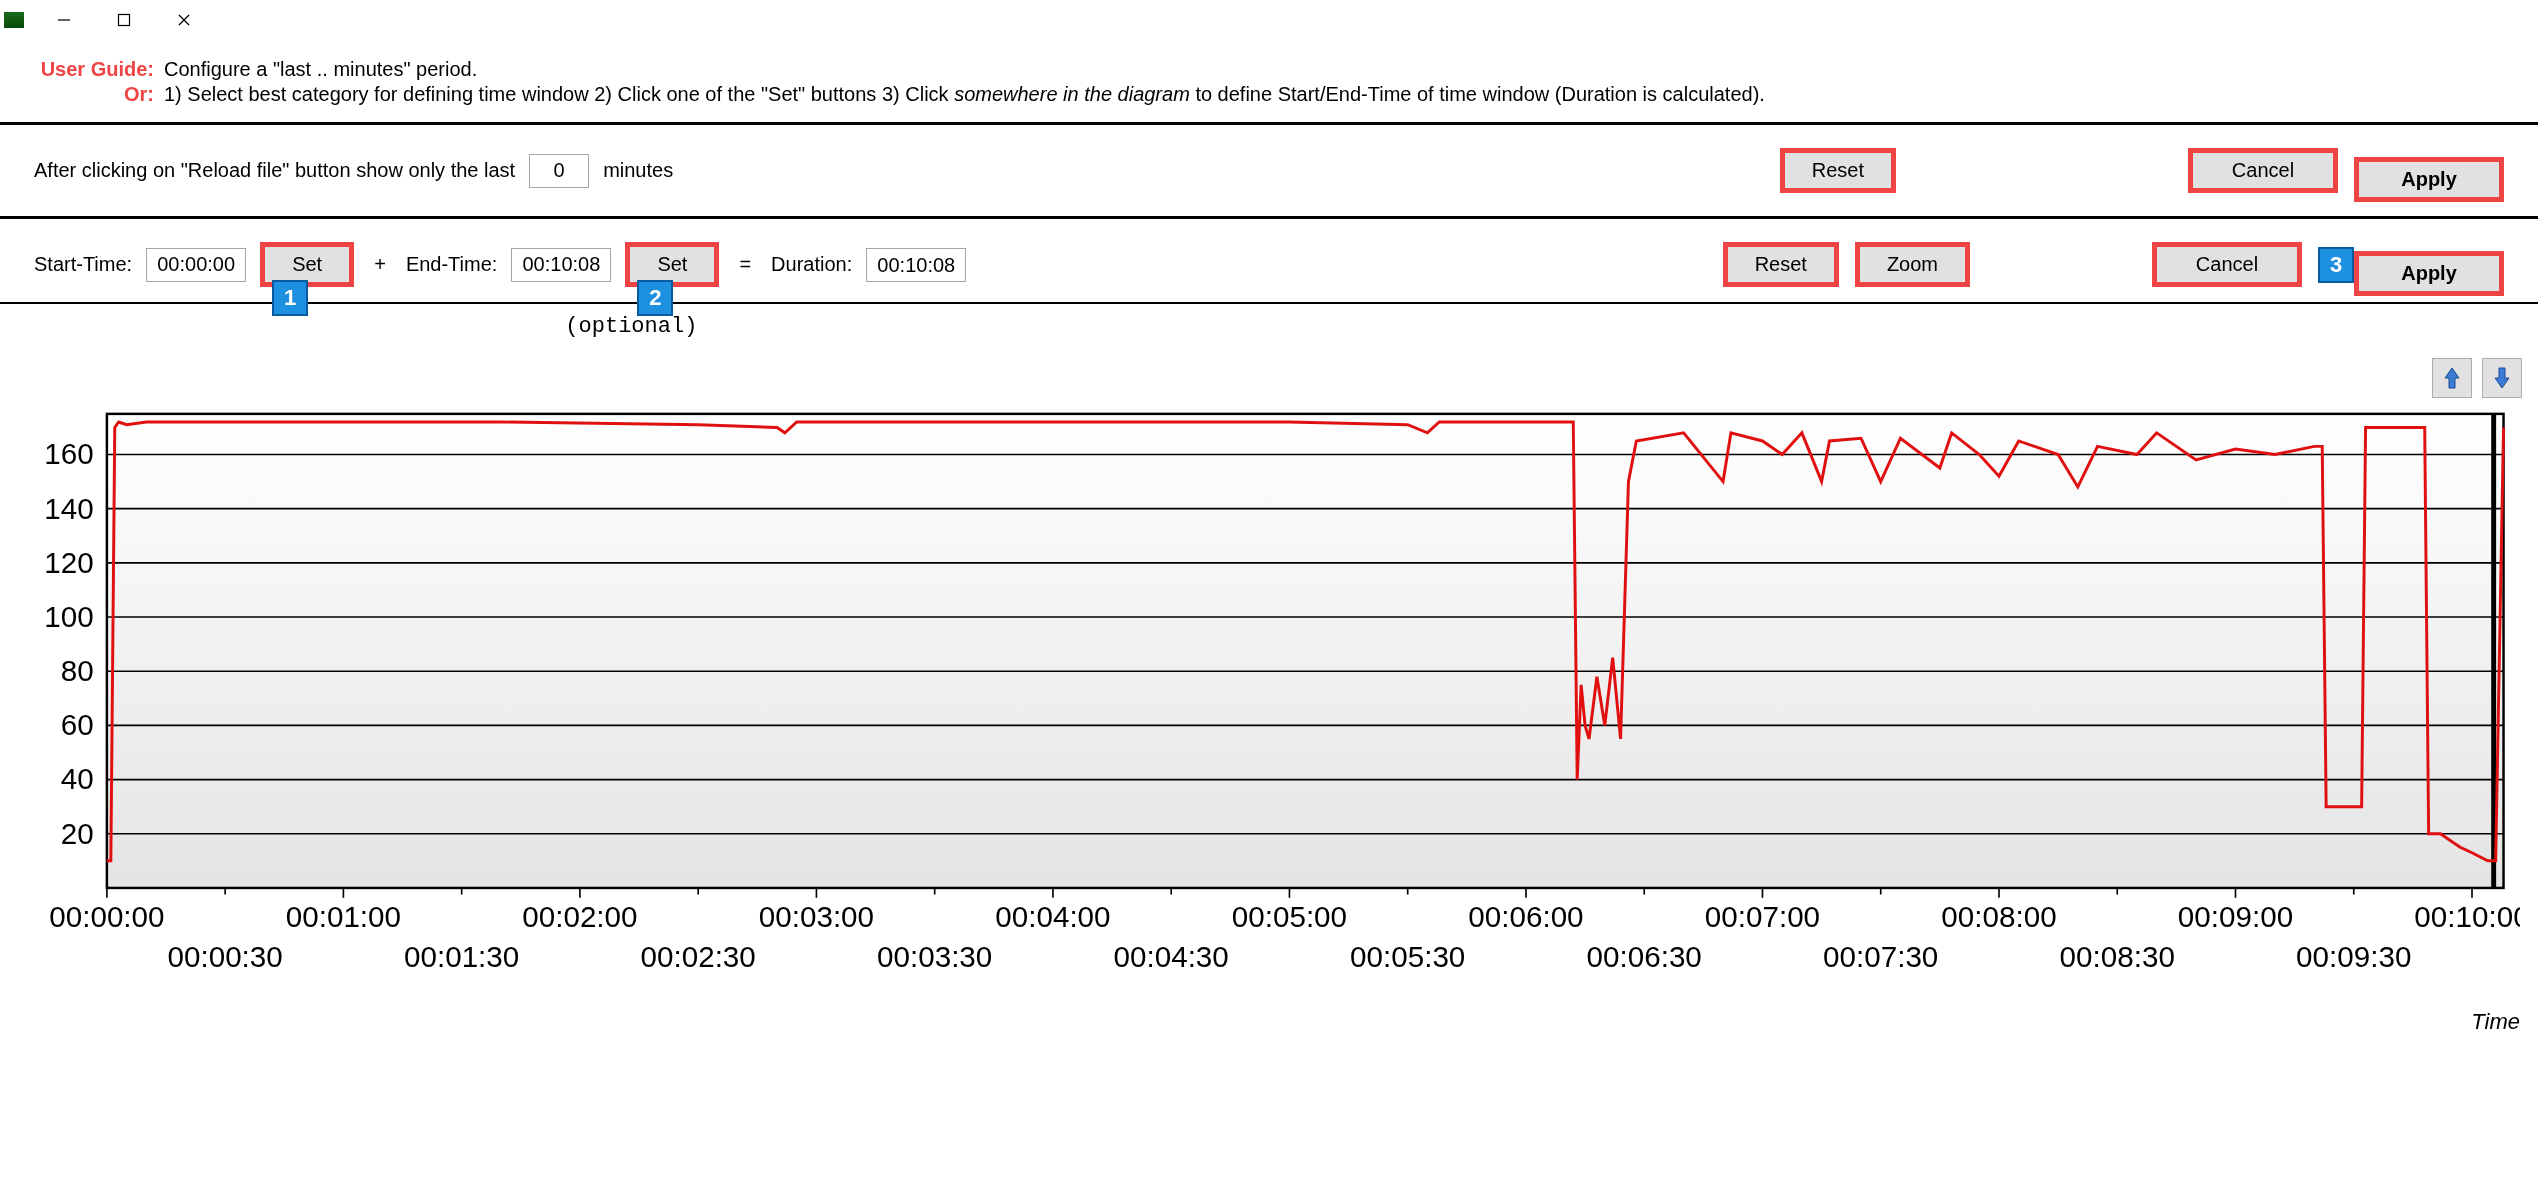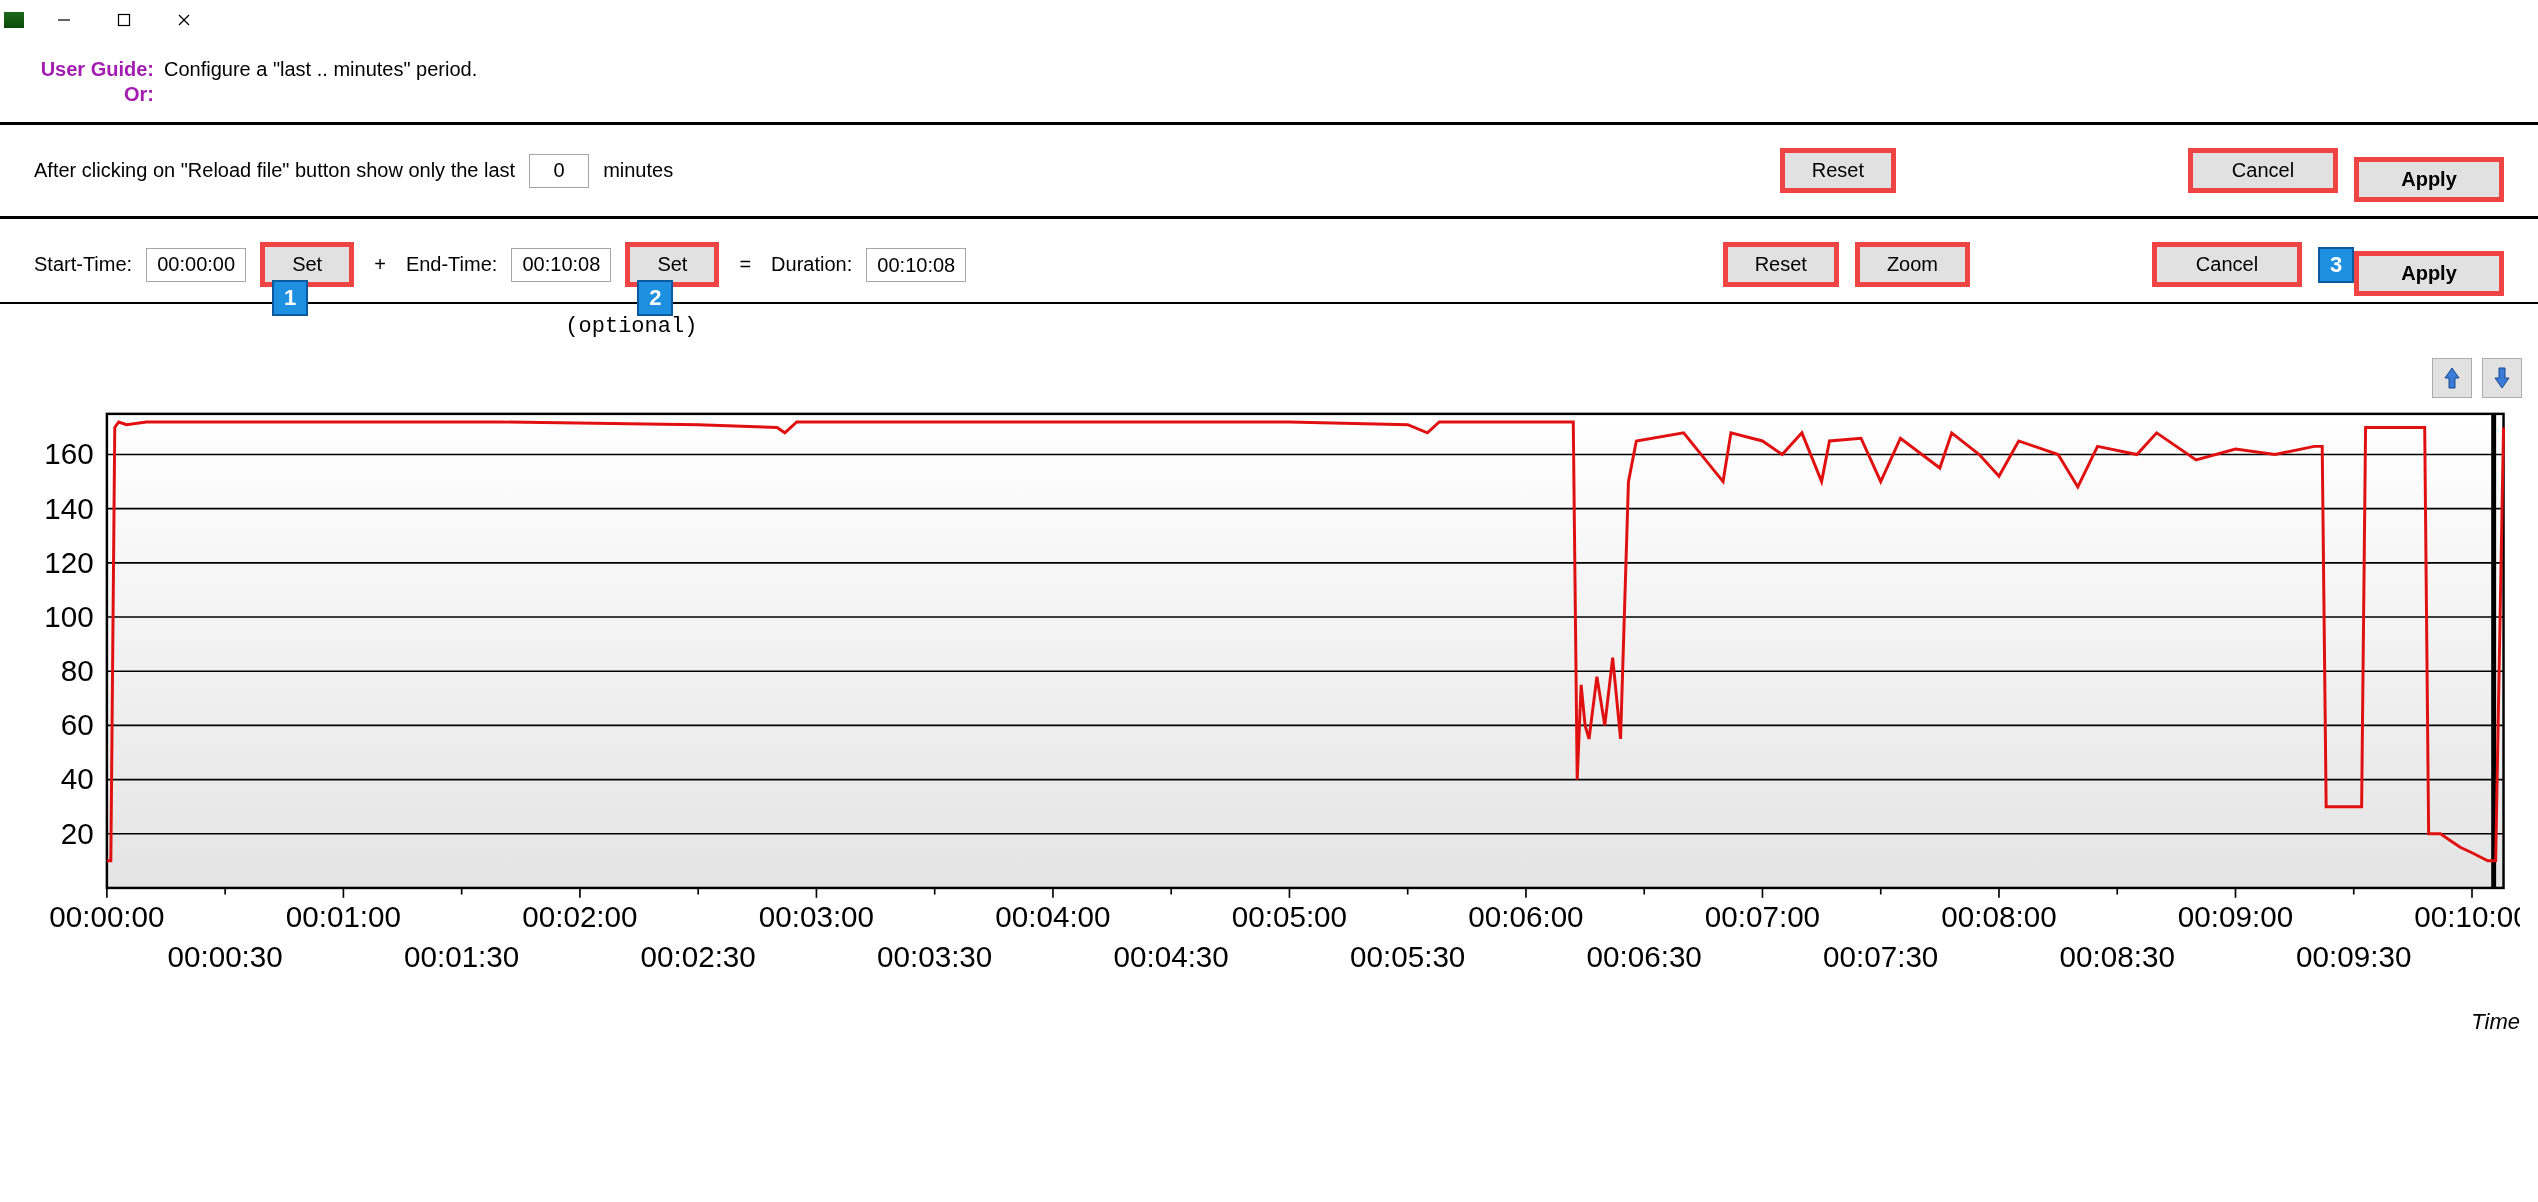--- a/index.html
+++ b/index.html
@@ -30,21 +30,21 @@
     font-size: 16px;
   }
   .win-btn svg { stroke: #000; stroke-width: 1.2; fill: none; }
   .guide {
     padding: 18px 34px 14px 34px;
   }
   .guide-row { display: flex; align-items:baseline; margin-bottom: 2px; }
   .guide-label {
     width: 130px;
     text-align: right;
-    color: #a21caf;
+    color: #ef4444;
     font-weight: bold;
     padding-right: 10px;
   }
   .guide-text { }
   .guide-text .italic { font-style: italic; }
   .hr-thick { border: none; border-top: 3px solid #000; margin: 0; }
   .hr-thin { border: none; border-top: 2px solid #000; margin: 0; }
   .row {
     display: flex;
     align-items: center;
@@ -164,20 +164,23 @@
   </div>
 </div>
 
 <div class="guide">
   <div class="guide-row">
     <div class="guide-label">User Guide:</div>
     <div class="guide-text">Configure a "last .. minutes" period.</div>
   </div>
   <div class="guide-row">
     <div class="guide-label">Or:</div>
+    <div class="guide-text">
+      <span>1) Select best category for defining time window   2) Click one of the "Set" buttons   3) Click </span><span class="italic">somewhere in the diagram</span><span> to define Start/End-Time of time window (Duration is calculated).</span>
+    </div>
   </div>
 </div>
 
 <hr class="hr-thick">
 
 <div class="row">
   <div class="row-left">
     <span>After clicking on "Reload file" button show only the last</span>
     <input class="txt txt-w50" value="0" style="">
     <span>minutes</span>

